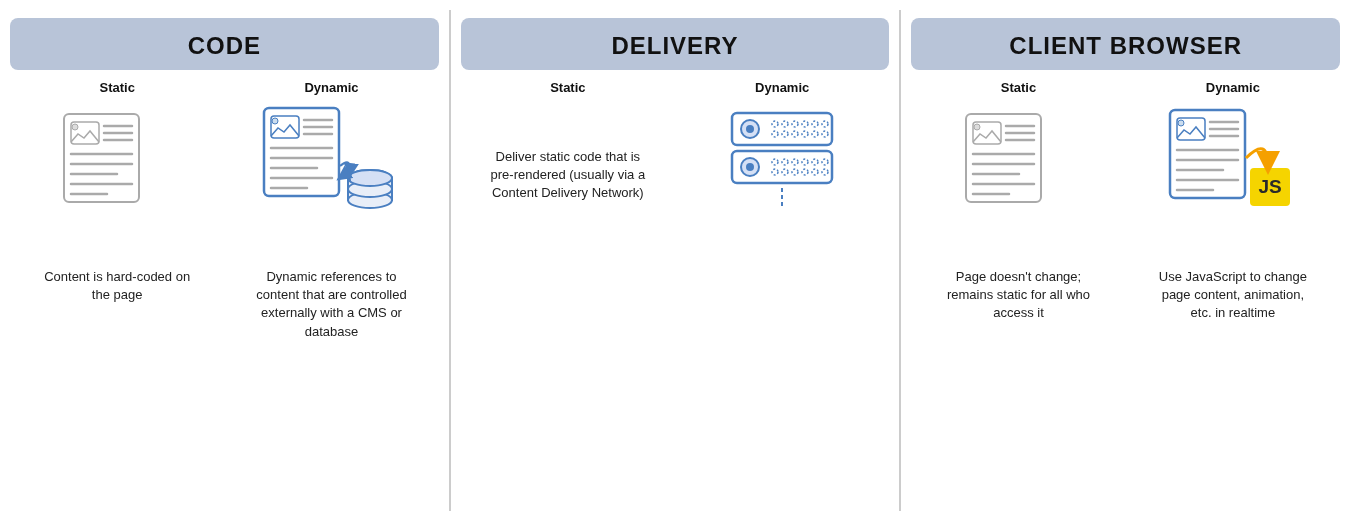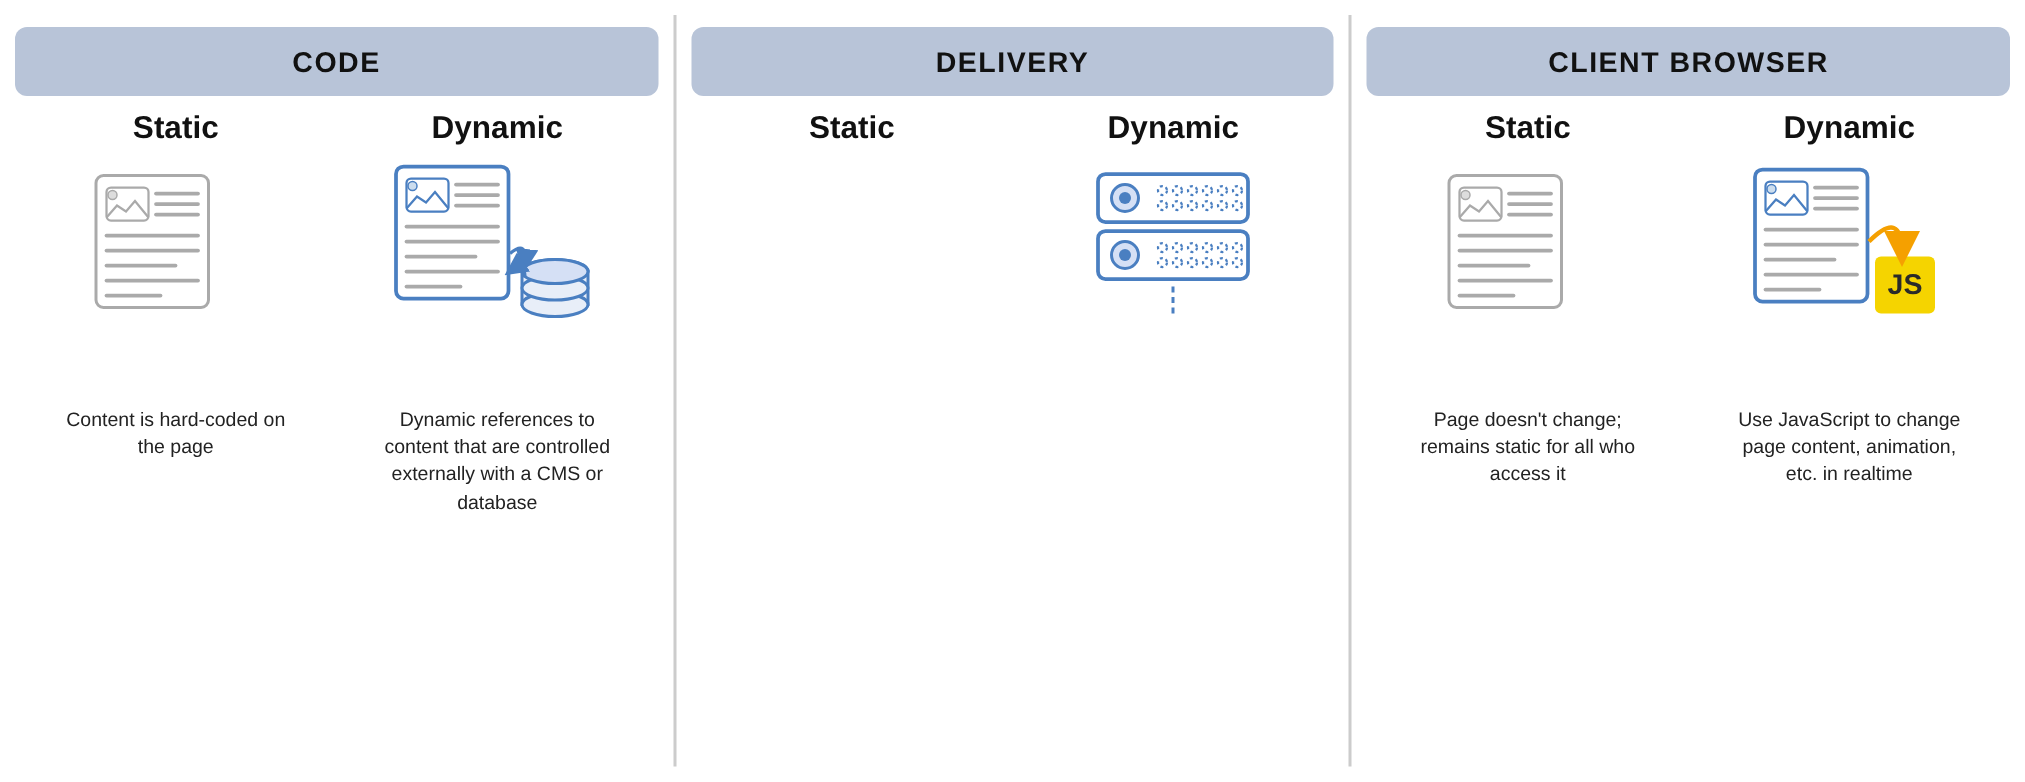--- a/index.html
+++ b/index.html
@@ -32,21 +32,21 @@
     .section-header {
       background: #b8c4d8;
       border-radius: 8px;
       width: 100%;
       text-align: center;
       padding: 14px 0 10px 0;
       margin-bottom: 10px;
     }
 
     .section-header-title {
-      font-size: 19px;
+      font-size: 24px;
       font-weight: 900;
       color: #111;
       letter-spacing: 1px;
     }
 
     .columns {
       display: flex;
       width: 100%;
       gap: 0;
       flex: 1;
@@ -55,21 +55,21 @@
 
     .col {
       flex: 1;
       display: flex;
       flex-direction: column;
       align-items: center;
       padding: 0 6px;
     }
 
     .col-label {
-      font-size: 21px;
+      font-size: 13px;
       font-weight: 700;
       color: #111;
       margin-bottom: 8px;
       text-align: center;
     }
 
     .icon-box {
       width: 140px;
       height: 110px;
       display: flex;
@@ -170,20 +170,21 @@
 <div class="section-divider"></div>
 
 <div class="section">
   <div class="section-header">
     <span class="section-header-title">DELIVERY</span>
   </div>
   <div class="columns">
 
     <div class="col">
       <div class="col-label">Static</div>
+      <div class="col-desc">Deliver static code that is pre-rendered (usually via a Content Delivery Network)</div>
     </div>
 
     <div class="col">
       <div class="col-label">Dynamic</div>
       <div class="icon-box">
 
         <svg width="120" height="100" viewBox="0 0 120 100">
 
           <rect x="10" y="5" width="100" height="32" rx="5" fill="white" stroke="#4a7fc1" stroke-width="2.5"></rect>
           <circle cx="28" cy="21" r="9" fill="#d5e0f5" stroke="#4a7fc1" stroke-width="2"></circle>

